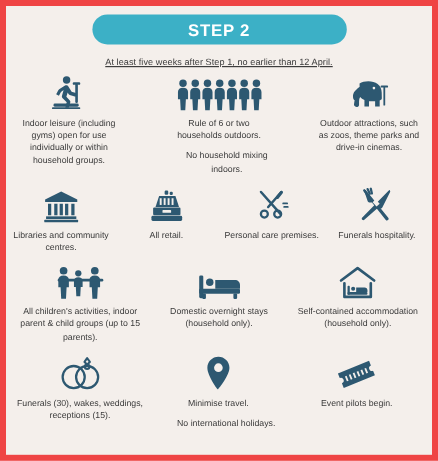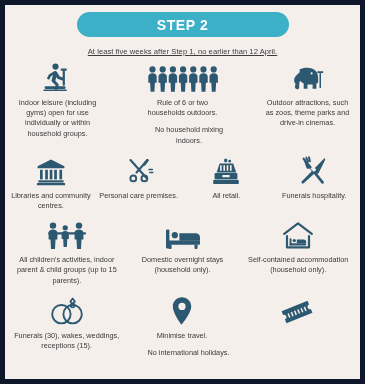--- a/index.html
+++ b/index.html
@@ -8,21 +8,21 @@
     width:365px;height:384px;overflow:hidden;
     background:#ffffff;
     font-family:"Liberation Sans","DejaVu Sans",sans-serif;
     -webkit-font-smoothing:antialiased;
   }
   .card{
     position:relative;
     width:365px;height:384px;
     box-sizing:border-box;
     background:#f4efeb;
-    border:5px solid #0f172a;
+    border:5px solid #ef4444;
     overflow:hidden;
   }
   
   .header-wrap{
     display:flex;justify-content:center;align-items:center;
     padding-top:7px;
   }
   .step-pill{
     background:#3cb0c6;
     color:#ffffff;
@@ -173,45 +173,20 @@
             <rect x="13.7" y="11.8" width="2.7" height="9.6"></rect>
             <rect x="18.2" y="11.8" width="2.7" height="9.6"></rect>
             <rect x="23.4" y="11.8" width="2.7" height="9.6"></rect>
             <rect x="2.4" y="22.3" width="25.2" height="2.2"></rect>
             <rect x="0.9" y="25.1" width="28.2" height="2.2" rx=".6"></rect>
           </g>
         </svg>
       </div>
       <div class="caption">
         <p>Libraries and community centres.</p>
-      </div>
-    </div>
-
-    <div class="cell">
-      <div class="icon">
-        <svg width="30" height="30" viewBox="0 0 30 30">
-          <g stroke="#2d5871" fill="none" stroke-width="2.1" stroke-linecap="round">
-            <line x1="6.5" y1="4" x2="22.5" y2="22"></line>
-            <line x1="23.5" y1="4" x2="12.5" y2="16.5"></line>
-          </g>
-          <g fill="none" stroke="#2d5871" stroke-width="1.9">
-            <circle cx="9.3" cy="22.4" r="2.9"></circle>
-            <circle cx="20.4" cy="22.4" r="2.9"></circle>
-          </g>
-          <g fill="#2d5871">
-            <rect x="20.8" y="2.6" width="2.6" height="7.6" rx="1" transform="rotate(38 22 6)"></rect>
-          </g>
-          <g stroke="#2d5871" stroke-width="1.5" stroke-linecap="round">
-            <line x1="25" y1="13.5" x2="28.3" y2="13.5"></line>
-            <line x1="25.8" y1="16.4" x2="28.8" y2="16.4"></line>
-          </g>
-        </svg>
-      </div>
-      <div class="caption">
-        <p>Personal care premises.</p>
       </div>
     </div>
 
     <div class="cell">
       <div class="icon">
         <svg width="30" height="28" viewBox="0 0 30 28">
           <g fill="#2d5871">
             <rect x="13.2" y="0.8" width="3" height="3.4" rx="1"></rect>
             <rect x="17.4" y="1.8" width="2.6" height="2.6" rx="1"></rect>
             <path d="M8.6 5.4h13.6l3 9.1H5.6z"></path>
@@ -227,20 +202,45 @@
           </g>
         </svg>
       </div>
       <div class="caption">
         <p>All retail.</p>
       </div>
     </div>
 
     <div class="cell">
       <div class="icon">
+        <svg width="30" height="30" viewBox="0 0 30 30">
+          <g stroke="#2d5871" fill="none" stroke-width="2.1" stroke-linecap="round">
+            <line x1="6.5" y1="4" x2="22.5" y2="22"></line>
+            <line x1="23.5" y1="4" x2="12.5" y2="16.5"></line>
+          </g>
+          <g fill="none" stroke="#2d5871" stroke-width="1.9">
+            <circle cx="9.3" cy="22.4" r="2.9"></circle>
+            <circle cx="20.4" cy="22.4" r="2.9"></circle>
+          </g>
+          <g fill="#2d5871">
+            <rect x="20.8" y="2.6" width="2.6" height="7.6" rx="1" transform="rotate(38 22 6)"></rect>
+          </g>
+          <g stroke="#2d5871" stroke-width="1.5" stroke-linecap="round">
+            <line x1="25" y1="13.5" x2="28.3" y2="13.5"></line>
+            <line x1="25.8" y1="16.4" x2="28.8" y2="16.4"></line>
+          </g>
+        </svg>
+      </div>
+      <div class="caption">
+        <p>Personal care premises.</p>
+      </div>
+    </div>
+
+    <div class="cell">
+      <div class="icon">
         <svg width="28" height="30" viewBox="0 0 28 30">
           <g fill="#2d5871">
             <path d="M4.2 2.5c-.7.3-1 1.1-.8 1.8l2.9 7.7c.2.6.7.9 1.3.9l2.3-.1 12 14.2c.5.6 1.3.6 1.9.1.6-.5.6-1.3.1-1.9L4.2 2.5z" transform="rotate(2 14 15)"></path>
             <path d="M2.2 4.1c-.4-.4-.4-1.1 0-1.5s1.1-.4 1.5 0l4.6 5.3-1.6 1.4-4.5-5.2z" opacity="0"></path>
             <path d="M24.4 2.3c.7.3 1 1.1.7 1.8L18.6 17c-.3.6-.9.9-1.5.7l-2.1-.6L3.6 27.2c-.6.5-1.4.4-1.9-.2-.4-.6-.3-1.4.2-1.8L24.4 2.3z"></path>
             <g fill="#f4efeb">
               <path d="M10.5 12.6 13.8 16l2.6-2.3-3.4-3.6z"></path>
             </g>
             <g stroke="#2d5871" stroke-width="1.9" stroke-linecap="round">
               <line x1="3.5" y1="2.6" x2="6.1" y2="6.4"></line>
@@ -362,16 +362,19 @@
               <rect x="8.5" y="12" width="1.5" height="4.4"></rect>
               <rect x="12" y="12" width="1.5" height="4.4"></rect>
               <rect x="15.5" y="12" width="1.5" height="4.4"></rect>
               <rect x="19" y="12" width="1.5" height="4.4"></rect>
               <rect x="22.5" y="12" width="1.5" height="4.4"></rect>
               <rect x="26" y="12" width="1.5" height="4.4"></rect>
             </g>
           </g>
         </svg>
       </div>
+      <div class="caption">
+        <p>Event pilots begin.</p>
+      </div>
     </div>
   </div>
 
 </div>
 
 </body></html>

